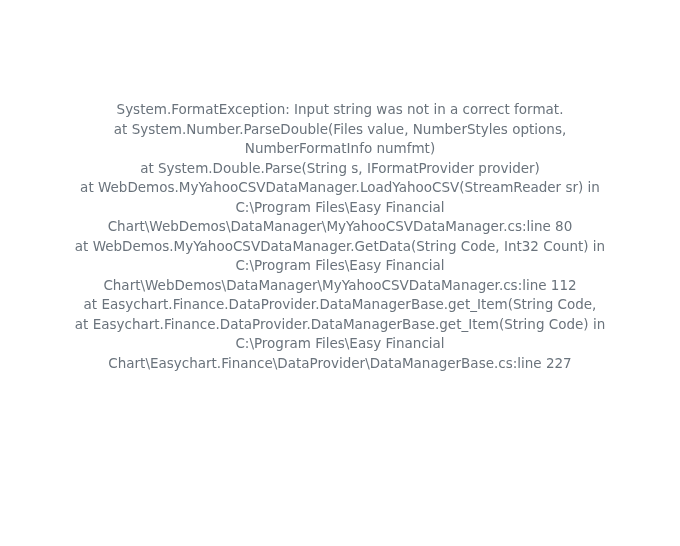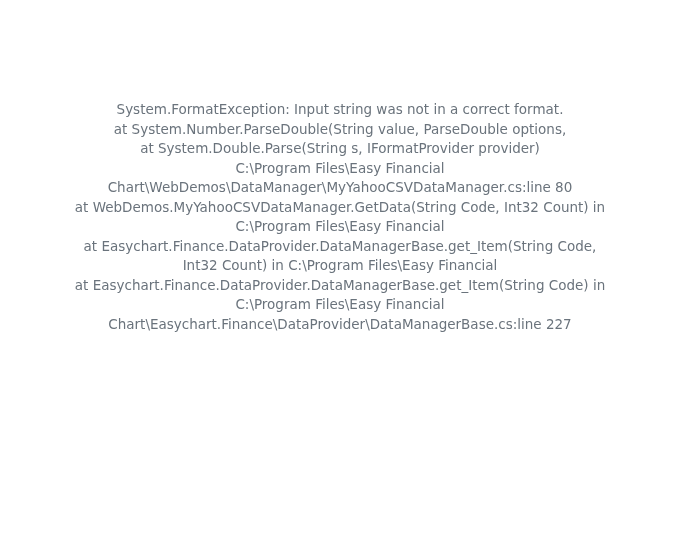--- a/index.html
+++ b/index.html
@@ -34,25 +34,27 @@
   .trace-line {
     white-space: nowrap;
   }
 </style>
 </head>
 <body>
 
 <div class="error-page">
   <div class="stack-trace">
       <div class="trace-line">System.FormatException: Input string was not in a correct format.</div>
-      <div class="trace-line">at System.Number.ParseDouble(String value, ParseDouble options,</div>
+      <div class="trace-line">at System.Number.ParseDouble(Files value, NumberStyles options,</div>
+      <div class="trace-line">NumberFormatInfo numfmt)</div>
       <div class="trace-line">at System.Double.Parse(String s, IFormatProvider provider)</div>
+      <div class="trace-line">at WebDemos.MyYahooCSVDataManager.LoadYahooCSV(StreamReader sr) in</div>
       <div class="trace-line">C:\Program Files\Easy Financial</div>
       <div class="trace-line">Chart\WebDemos\DataManager\MyYahooCSVDataManager.cs:line 80</div>
       <div class="trace-line">at WebDemos.MyYahooCSVDataManager.GetData(String Code, Int32 Count) in</div>
       <div class="trace-line">C:\Program Files\Easy Financial</div>
+      <div class="trace-line">Chart\WebDemos\DataManager\MyYahooCSVDataManager.cs:line 112</div>
       <div class="trace-line">at Easychart.Finance.DataProvider.DataManagerBase.get_Item(String Code,</div>
-      <div class="trace-line">Int32 Count) in C:\Program Files\Easy Financial</div>
       <div class="trace-line">at Easychart.Finance.DataProvider.DataManagerBase.get_Item(String Code) in</div>
       <div class="trace-line">C:\Program Files\Easy Financial</div>
       <div class="trace-line">Chart\Easychart.Finance\DataProvider\DataManagerBase.cs:line 227</div>
     </div>
 </div>
 
 </body></html>

